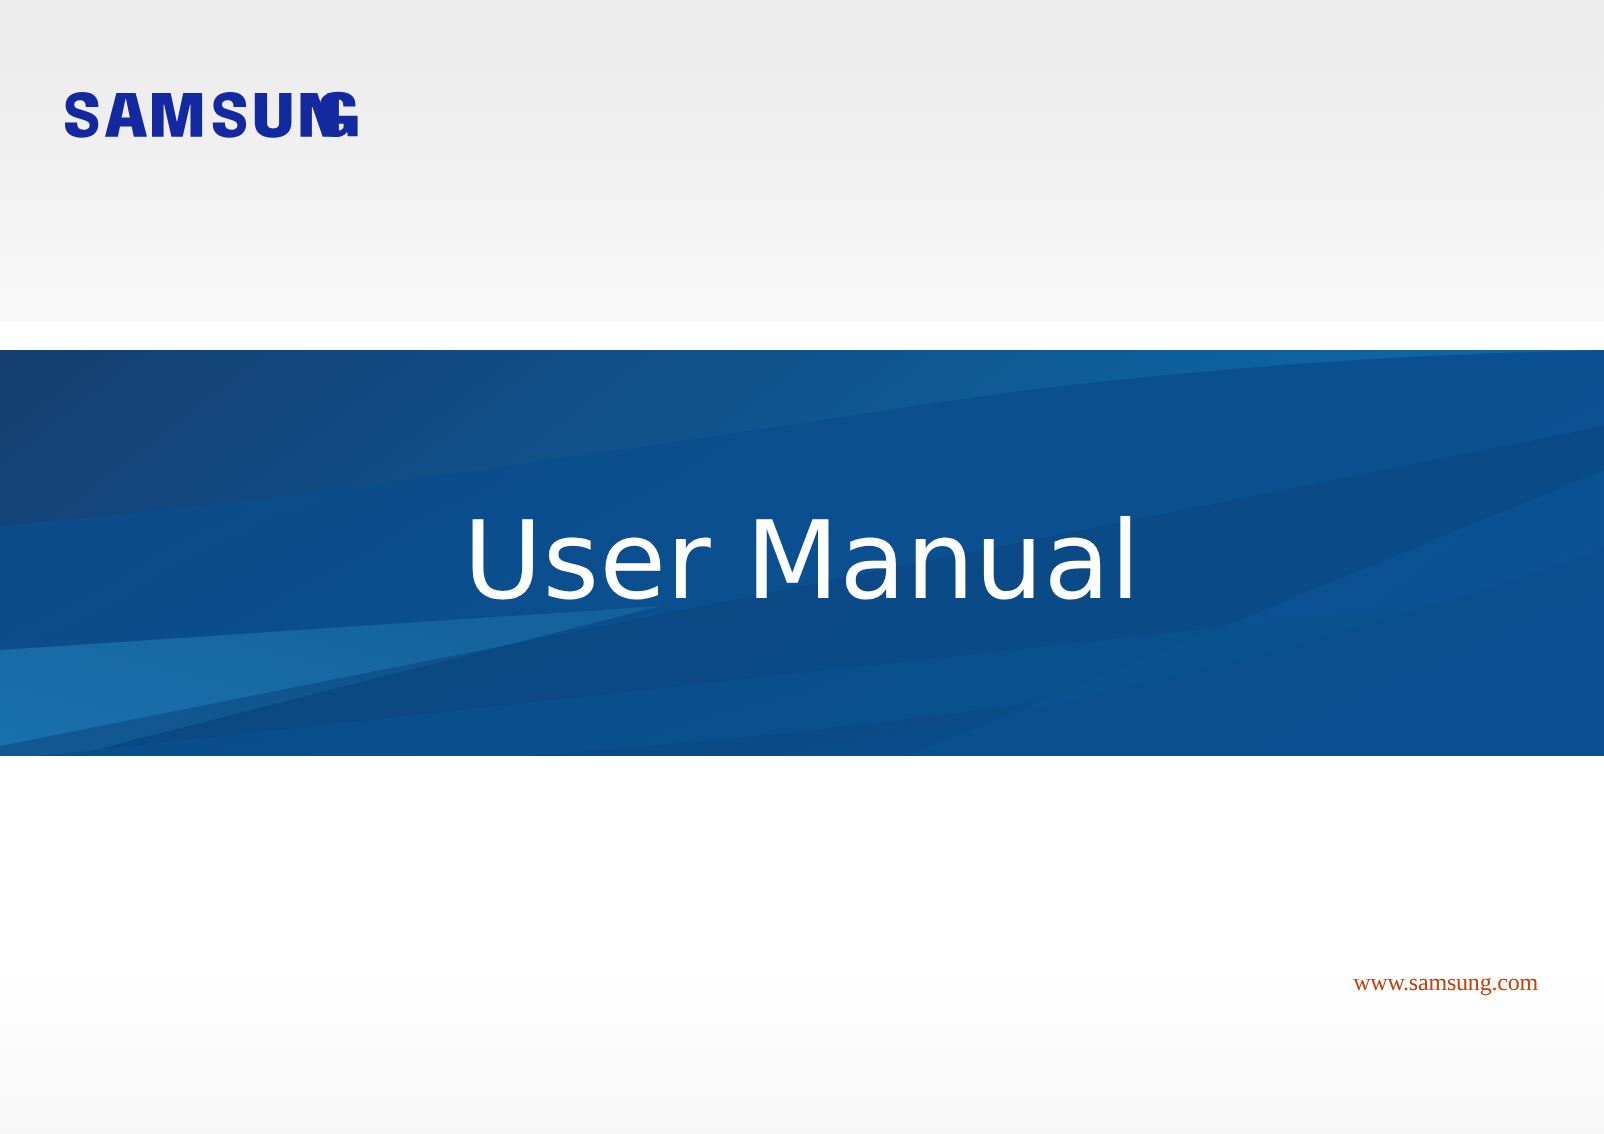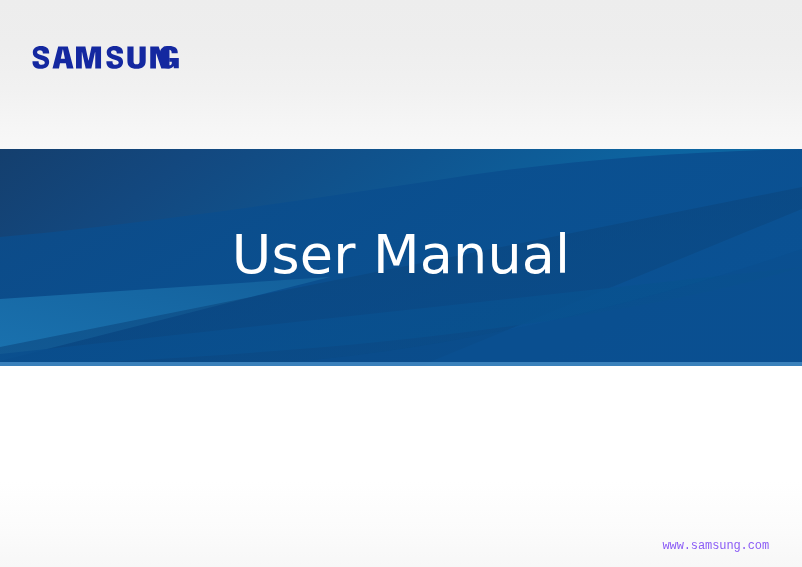--- a/index.html
+++ b/index.html
@@ -35,21 +35,21 @@
     top: 42px;
     height: 30px;
     width: 150px;
     display: block;
   }
 
   
   .hero {
     position: absolute;
     left: 0;
-    top: 149px;
+    top: 175px;
     width: 802px;
     height: 217px;
     overflow: hidden;
     text-align: right;
   }
   .hero-svg {
     position: absolute;
     left: 0;
     top: 0;
     display: block;
@@ -81,23 +81,23 @@
     left: 0;
     top: 378px;
     width: 802px;
     height: 189px;
     background: linear-gradient(to bottom, #ffffff 0%, #ffffff 55%, #fbfbfb 82%, #f7f7f7 100%);
   }
 
   .site-url {
     position: absolute;
     right: 33px;
-    top: 539px;
-    color: #8b5cf6;
-    font-family: Liberation Mono, monospace;
+    top: 484px;
+    color: #c2410c;
+    font-family: Liberation Serif, serif;
     font-size: 12px;
     letter-spacing: -0.1px;
     white-space: nowrap;
   }
 </style>
 </head>
 <body>
 
 <div id="page">
 

